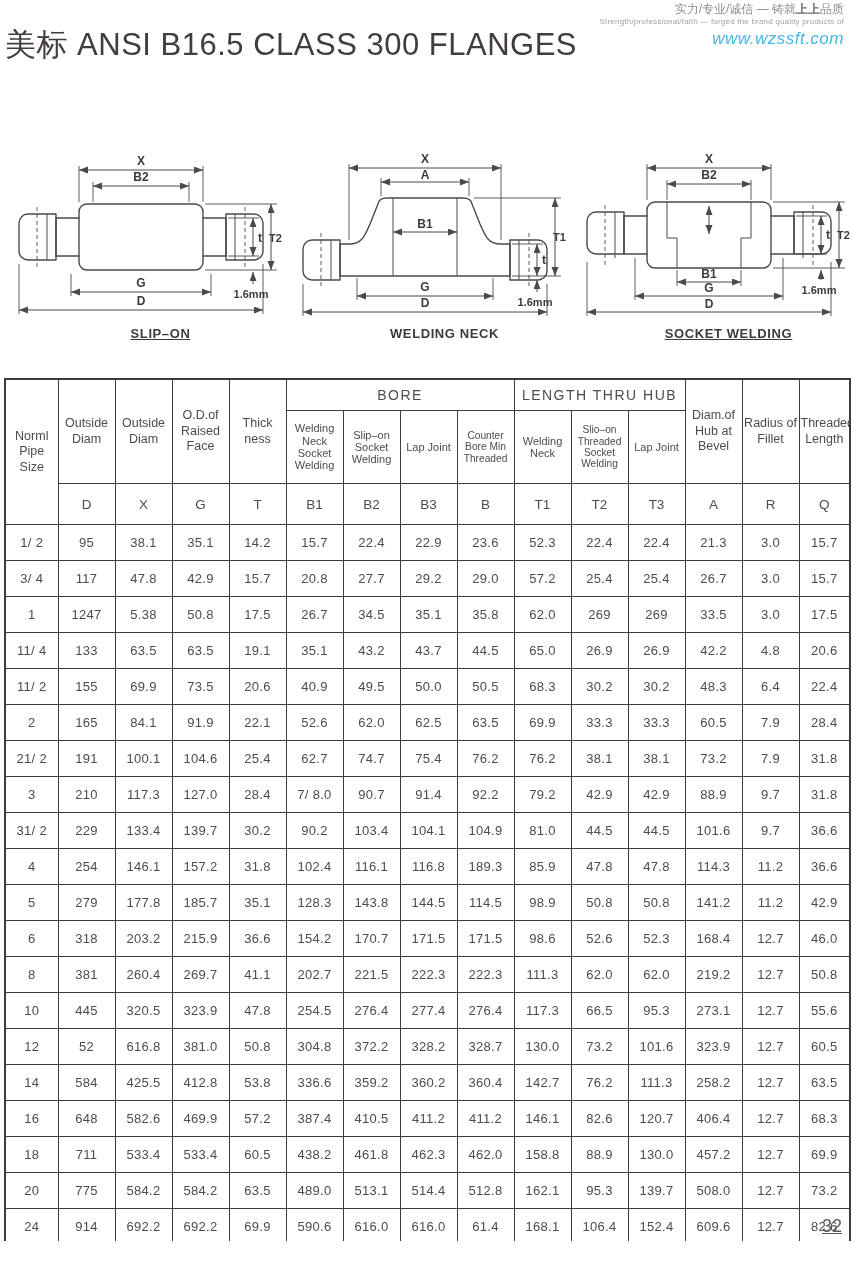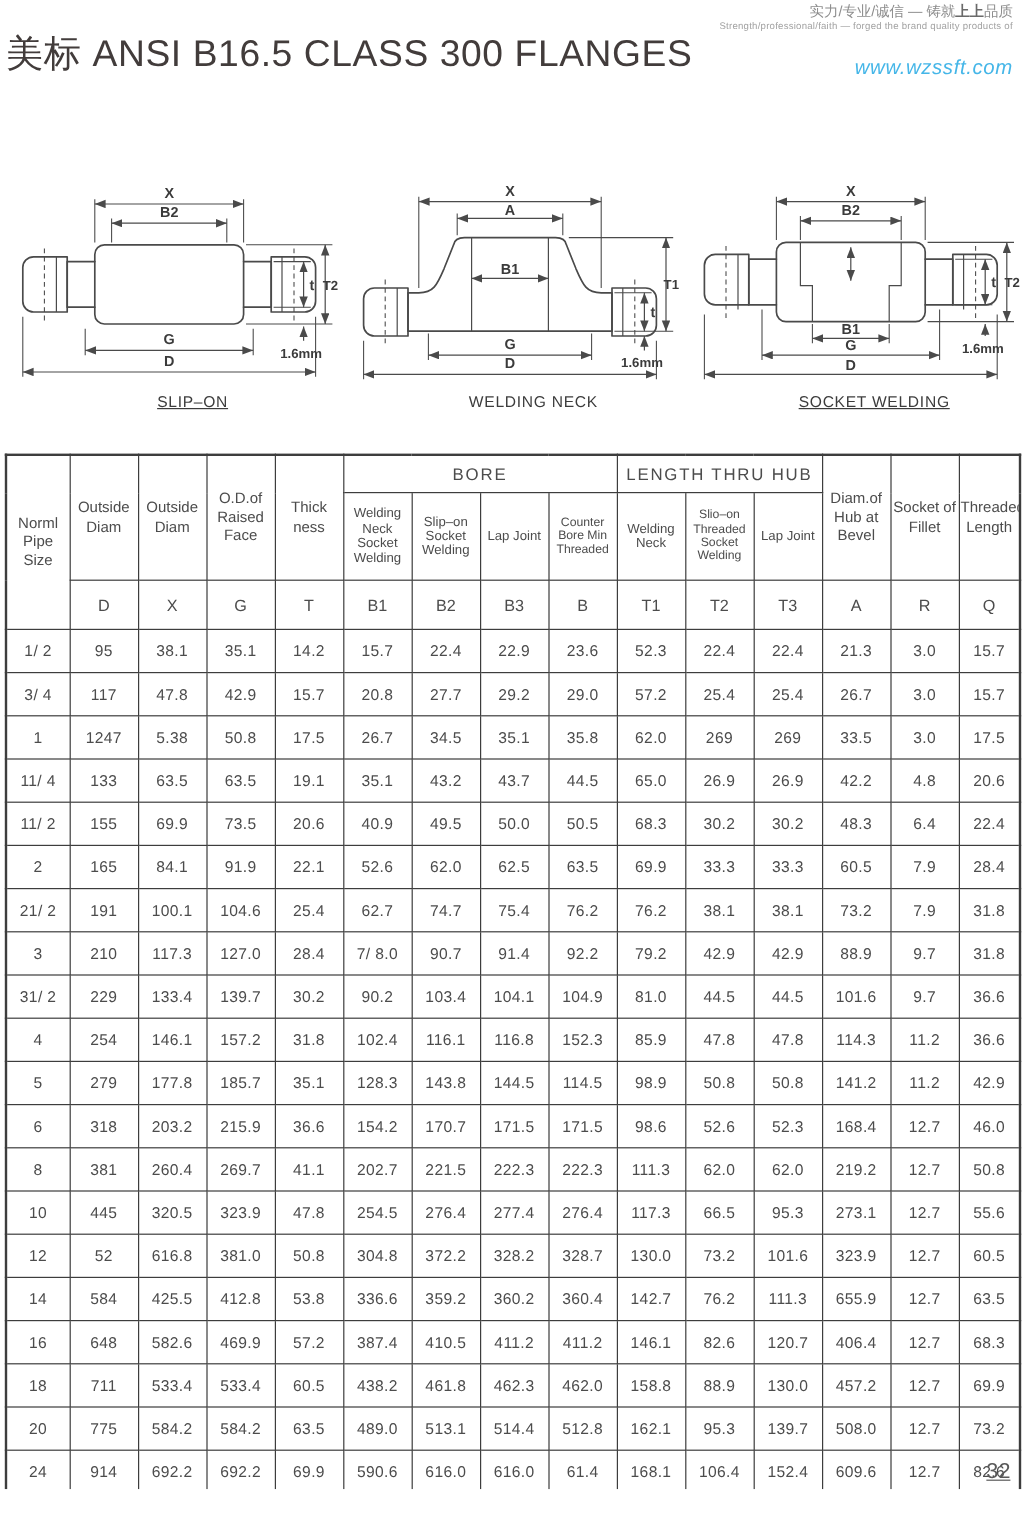--- a/index.html
+++ b/index.html
@@ -4,28 +4,28 @@
 <style>
   html,body{margin:0;padding:0;background:#ffffff;}
   .page{position:relative;width:852px;height:1241px;background:#ffffff;overflow:hidden;
         font-family:"Liberation Sans",sans-serif;color:#454545;}
 
   
   .brand{position:absolute;top:3px;right:8px;text-align:right;line-height:1.15;}
   .brand .cn{font-size:12px;color:#8d8d8d;}
   .brand .cn b{color:#6a6a6a;}
   .brand .en{font-size:8px;color:#a2a2a2;letter-spacing:.2px;}
-  .brand .url{font-size:17px;color:#45b6e8;font-style:italic;margin-top:21px;letter-spacing:.5px;}
+  .brand .url{font-size:17px;color:#45b6e8;font-style:italic;margin-top:3px;letter-spacing:.5px;}
 
   .title{position:absolute;left:5px;top:24px;font-size:31px;color:#423c3b;letter-spacing:.5px;white-space:nowrap;}
 
   
   .diagrams{position:absolute;top:152px;left:0;width:852px;display:flex;justify-content:space-between;padding:0 1px;box-sizing:border-box;}
   .diagram{width:284px;text-align:center;}
-  .caption{font-size:13px;font-weight:normal;color:#3c3c3c;letter-spacing:.6px;margin-top:-2px;margin-left:35px;}
+  .caption{font-size:13px;font-weight:bold;color:#3c3c3c;letter-spacing:.6px;margin-top:-2px;margin-left:35px;}
   .caption.u{text-decoration:underline;}
 
   .body{fill:none;stroke:#4a4a4a;stroke-width:1.4;stroke-linejoin:round;stroke-linecap:round;}
   .thin{fill:none;stroke:#4a4a4a;stroke-width:1;}
   .dash{fill:none;stroke:#4a4a4a;stroke-width:.9;stroke-dasharray:4 3;}
   .ext{fill:none;stroke:#4a4a4a;stroke-width:.9;}
   .dim{fill:none;stroke:#4a4a4a;stroke-width:1;marker-start:url(#arrS);marker-end:url(#arrE);}
   .dimE{fill:none;stroke:#4a4a4a;stroke-width:1;marker-end:url(#arrE);}
   .dlab{font-family:"Liberation Sans",sans-serif;font-size:12px;font-weight:bold;fill:#3b3b3b;}
   .dlab.sm{font-size:11px;}
@@ -203,21 +203,21 @@
       <thead>
         <tr>
           <th rowspan="3" class="th-main">Norml Pipe Size</th>
           <th rowspan="2" class="th-main">Outside Diam</th>
           <th rowspan="2" class="th-main">Outside Diam</th>
           <th rowspan="2" class="th-main">O.D.of Raised Face</th>
           <th rowspan="2" class="th-main">Thick ness</th>
           <th colspan="4" class="th-group">BORE</th>
           <th colspan="3" class="th-group">LENGTH THRU HUB</th>
           <th rowspan="2" class="th-main">Diam.of Hub at Bevel</th>
-          <th rowspan="2" class="th-main">Socket of Fillet</th>
+          <th rowspan="2" class="th-main">Radius of Fillet</th>
           <th rowspan="2" class="th-main">Threaded Length</th>
         </tr>
         <tr>
           <th class="th-sub">Welding Neck Socket Welding</th>
           <th class="th-sub">Slip–on Socket Welding</th>
           <th class="th-sub">Lap Joint</th>
           <th class="th-sub smtxt">Counter Bore Min Threaded</th>
           <th class="th-sub">Welding Neck</th>
           <th class="th-sub smtxt">Slio–on Threaded Socket Welding</th>
           <th class="th-sub">Lap Joint</th>
@@ -395,21 +395,21 @@
           </tr>
           <tr>
             <td>4</td>
             <td>254</td>
             <td>146.1</td>
             <td>157.2</td>
             <td>31.8</td>
             <td>102.4</td>
             <td>116.1</td>
             <td>116.8</td>
-            <td>152.3</td>
+            <td>189.3</td>
             <td>85.9</td>
             <td>47.8</td>
             <td>47.8</td>
             <td>114.3</td>
             <td>11.2</td>
             <td>36.6</td>
           </tr>
           <tr>
             <td>5</td>
             <td>279</td>
@@ -501,21 +501,21 @@
             <td>425.5</td>
             <td>412.8</td>
             <td>53.8</td>
             <td>336.6</td>
             <td>359.2</td>
             <td>360.2</td>
             <td>360.4</td>
             <td>142.7</td>
             <td>76.2</td>
             <td>111.3</td>
-            <td>655.9</td>
+            <td>258.2</td>
             <td>12.7</td>
             <td>63.5</td>
           </tr>
           <tr>
             <td>16</td>
             <td>648</td>
             <td>582.6</td>
             <td>469.9</td>
             <td>57.2</td>
             <td>387.4</td>

